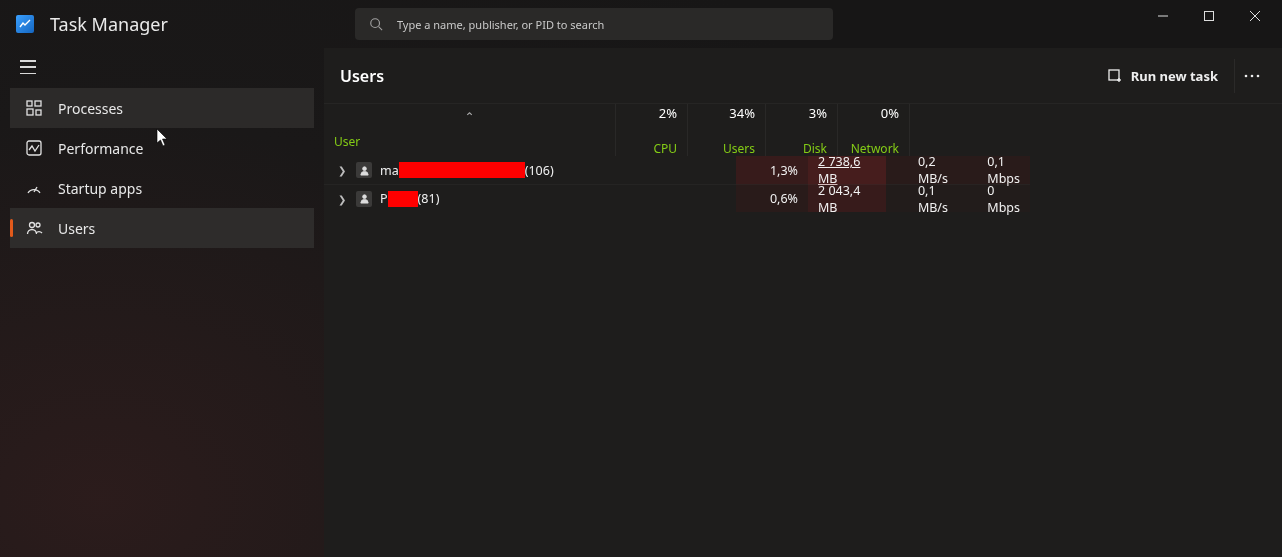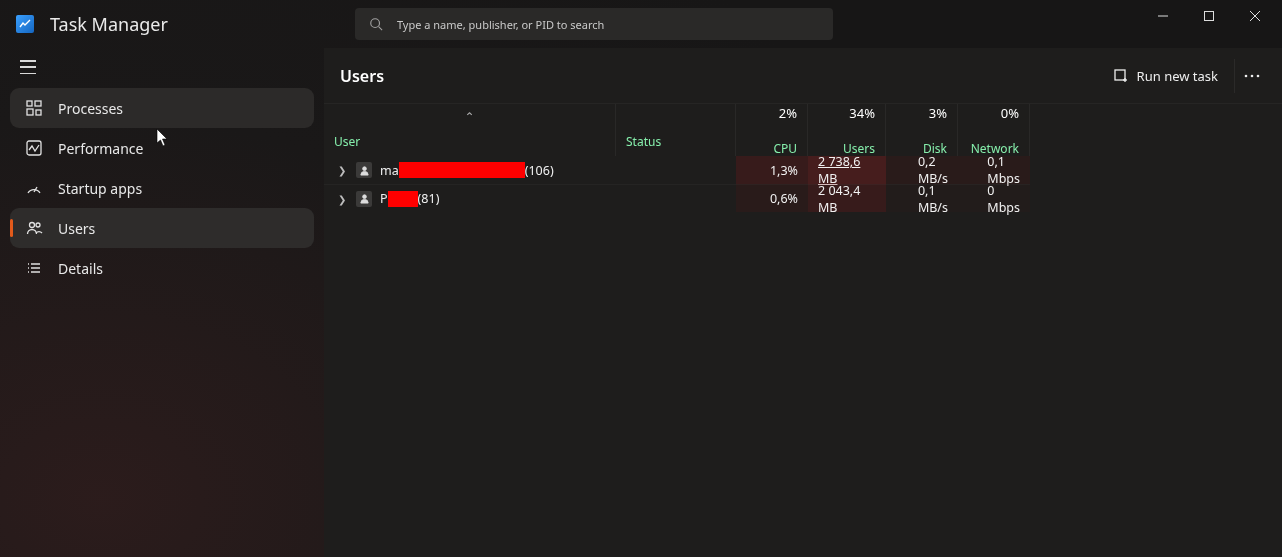--- a/index.html
+++ b/index.html
@@ -15,40 +15,40 @@
 .searchbox input::placeholder { color: #c9c9c9; }
 .wincontrols { display: flex; height: 100%; }
 .wincontrols .wc { width: 46px; height: 32px; display: flex; align-items: center; justify-content: center; color: #ddd; cursor: default; }
 .wincontrols .wc svg { width: 10px; height: 10px; }
 .layout { display: flex; height: calc(100% - 48px); }
 .sidebar { width: 324px; padding-top: 12px; }
 .hamwrap { padding: 0 0 14px 20px; }
 .ham { width: 18px; height: 14px; display: flex; flex-direction: column; justify-content: space-between; }
 .ham div { height: 1.5px; background: #d9d9d9; width: 16px; }
 .nav { display: flex; flex-direction: column; padding: 0 6px; }
-.nav-item { display: flex; align-items: center; height: 40px; padding: 0 10px 0 14px; border-radius: 9px; position: relative; color: #e8e8e8; font-size: 14px; cursor: default; margin: 0 4px; }
+.nav-item { display: flex; align-items: center; height: 40px; padding: 0 10px 0 14px; border-radius: 0; position: relative; color: #e8e8e8; font-size: 14px; cursor: default; margin: 0 4px; }
 .nav-item.hover { background: #2c2a29; }
 .nav-item.selected { background: #2e2c2b; }
 .nav-item.selected::before { content:""; position:absolute; left:0; top:11px; bottom:11px; width:3px; background:#e25a1b; border-radius:2px; }
 .nav-item .nicon { width: 20px; height: 20px; margin-right: 14px; display:flex; align-items:center; justify-content:center; color:#e2e2e2; }
 .nav-item .nicon svg { width: 18px; height: 18px; stroke: currentColor; fill: none; }
 .main { flex: 1; display: flex; flex-direction: column; background: #1e1d1c; }
 .toolbar { height: 56px; display: flex; align-items: center; padding: 0 14px 0 16px; border-bottom: 1px solid rgba(255,255,255,0.04); }
 .toolbar h1 { font-size: 16px; font-weight: 600; color: #fff; }
 .toolbar .actions { margin-left: auto; display: flex; align-items: center; gap: 2px; }
 .toolbar .action { display: flex; align-items: center; gap: 8px; padding: 6px 10px; font-size: 13px; color: #eee; border-radius: 4px; border-left: 1px solid rgba(255,255,255,0.06); height: 34px; }
-.toolbar .action:first-child { border-left: none; }
+.toolbar .action:first-child { border-left: none; font-weight: bold; }
 .toolbar .action svg { width: 16px; height: 16px; stroke: #eee; fill: none; }
 .toolbar .more { width: 34px; display:flex; justify-content:center; border-left: 1px solid rgba(255,255,255,0.06); height:34px; align-items:center; margin-left: 4px; }
 .table { display: flex; flex-direction: column; }
 .thead { display: flex; height: 52px; }
 .th { border-right: 1px solid rgba(255,255,255,0.05); display: flex; flex-direction: column; justify-content: center; padding: 6px 10px; font-size: 12px; color: #d6d6d6; }
 .th.right { align-items: flex-end; }
 .th .pct { font-size: 13px; color: #fff; }
-.th .lbl { font-size: 12px; color: #86efac; margin-top: 18px; }
+.th .lbl { font-size: 12px; color: #84cc16; margin-top: 18px; }
 .th.user { width: 292px; justify-content: flex-end; padding-bottom: 6px; position: relative; }
 .th.user .sort { position:absolute; top:4px; left:50%; transform:translateX(-50%); font-size:12px; color:#aaa; }
 .th.status { width: 120px; justify-content: flex-end; padding-bottom: 6px; }
 .col-cpu { width: 72px; } .col-mem { width: 78px; } .col-disk { width: 72px; } .col-net { width: 72px; }
 .tbody .tr { display: flex; height: 28px; align-items: stretch; }
 .td { display:flex; align-items:center; padding: 0 10px; font-size: 12.5px; color: #f1f1f1; }
 .td.right { justify-content: flex-end; }
 .td.user { width: 292px; gap: 8px; padding-left: 14px; }
 .td.status { width: 120px; }
 .expander { color:#bdbdbd; font-size:10px; width:10px; display:inline-block; }
@@ -144,33 +144,20 @@
           <span class="nicon">
               <svg viewBox="0 0 18 18">
                 <circle cx="7" cy="6" r="2.5" stroke-width="1.3"></circle>
                 <path d="M2.5 15 A4.5 4.5 0 0 1 11.5 15" stroke-width="1.3"></path>
                 <circle cx="13" cy="6" r="2" stroke-width="1.3"></circle>
                 <path d="M11 14 A4 4 0 0 1 17 14" stroke-width="1.3"></path>
               </svg>
             </span>
           <span>Users</span>
         </div>
-        <div class="nav-item">
-          <span class="nicon">
-              <svg viewBox="0 0 18 18">
-                <line x1="3" y1="5" x2="4" y2="5" stroke-width="1.5"></line>
-                <line x1="6" y1="5" x2="15" y2="5" stroke-width="1.5"></line>
-                <line x1="3" y1="9" x2="4" y2="9" stroke-width="1.5"></line>
-                <line x1="6" y1="9" x2="15" y2="9" stroke-width="1.5"></line>
-                <line x1="3" y1="13" x2="4" y2="13" stroke-width="1.5"></line>
-                <line x1="6" y1="13" x2="15" y2="13" stroke-width="1.5"></line>
-              </svg>
-            </span>
-          <span>Details</span>
-        </div>
       </div>
     </div>
 
     <div class="main">
       <div class="toolbar">
         <h1>Users</h1>
         <div class="actions">
           <div class="action">
             <svg viewBox="0 0 16 16">
                 <rect x="2" y="2" width="10" height="10" stroke-width="1.3"></rect>
@@ -187,23 +174,20 @@
               </svg>
           </div>
         </div>
       </div>
 
       <div class="table">
         <div class="thead">
           <div class="th user">
             <span class="sort">⌃</span>
             <span class="lbl">User</span>
-          </div>
-          <div class="th status">
-            <span class="lbl">Status</span>
           </div>
           <div class="th right col-cpu">
             <span class="pct">2%</span>
             <span class="lbl">CPU</span>
           </div>
           <div class="th right col-mem">
             <span class="pct">34%</span>
             <span class="lbl">Users</span>
           </div>
           <div class="th right col-disk">

